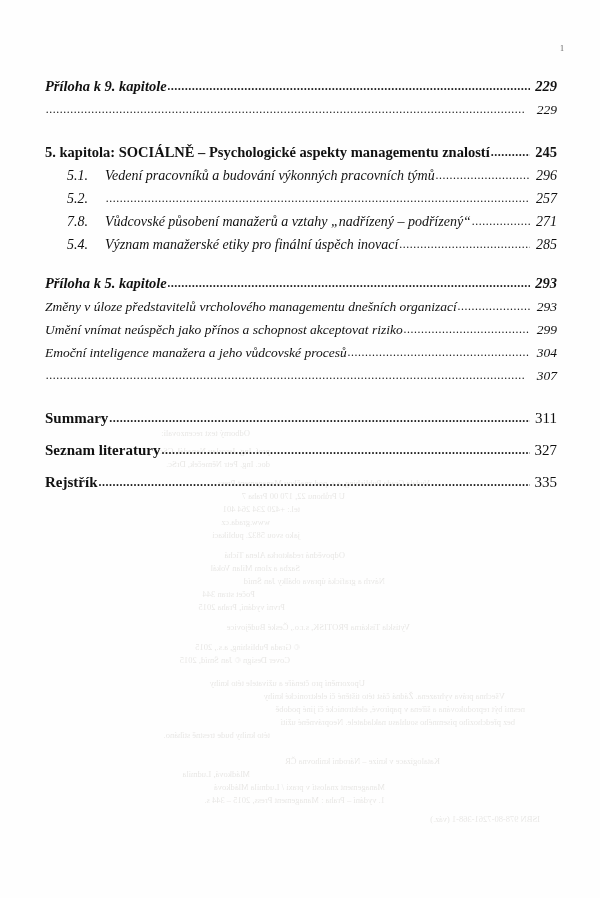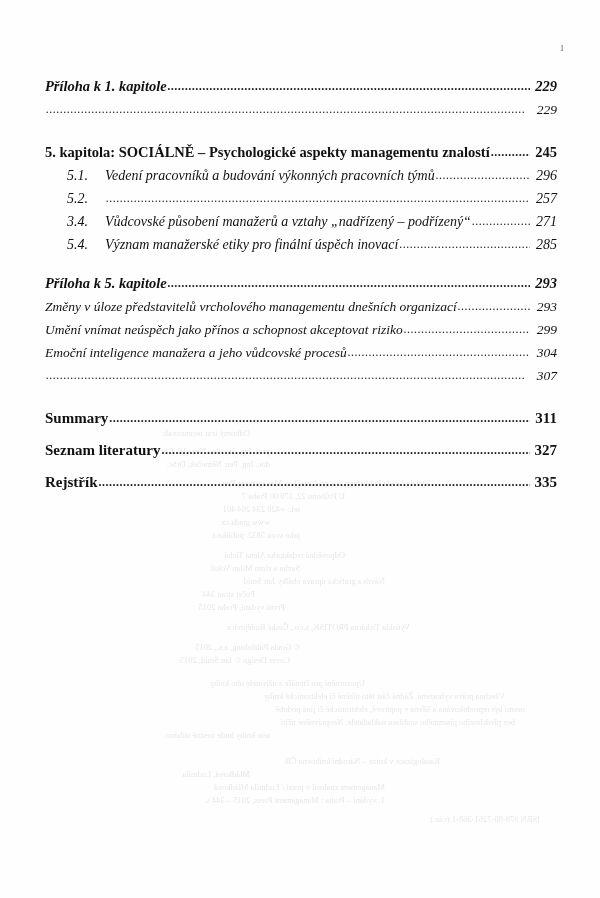--- a/index.html
+++ b/index.html
@@ -91,21 +91,21 @@
     display: inline-block;
     width: 38px;
     padding-left: 22px;
     box-sizing: content-box;
   }
 
   .backmatter {
     font-weight: bold;
     font-size: 15px;
   }
-  .backmatter .pg { font-weight: bold; }
+  .backmatter .pg { font-weight: normal; }
 
   .sp-sm { height: 7px; }
   .sp-md { height: 15px; }
   .sp-lg { height: 22px; }
   .sp-xl { height: 26px; }
 
   
   .bleed {
     position: absolute;
     left: 0;
@@ -129,21 +129,21 @@
 </head>
 <body>
 
 <div class="page">
 
   <div class="page-number">1</div>
 
   <div class="toc">
 
     <div class="row appendix">
-      <span class="label">Příloha k 1. kapitole</span>
+      <span class="label">Příloha k 9. kapitole</span>
       <span class="dots">.........................................................................................................................................</span>
       <span class="pg">229</span>
     </div>
     <div class="sp-sm"></div>
     <div class="row sub-italic">
       <span class="dots">.........................................................................................................................................</span>
       <span class="pg">229</span>
     </div>
 
     <div class="sp-xl"></div>
@@ -164,21 +164,21 @@
     <div class="sp-sm"></div>
 
     <div class="row section">
       <span class="label num">5.2.</span>
       <span class="dots">.........................................................................................................................................</span>
       <span class="pg">257</span>
     </div>
     <div class="sp-sm"></div>
 
     <div class="row section">
-      <span class="label num">3.4.</span>
+      <span class="label num">7.8.</span>
       <span class="label">Vůdcovské působení manažerů a vztahy „nadřízený – podřízený“</span>
       <span class="dots">.........................................................................................................................................</span>
       <span class="pg">271</span>
     </div>
     <div class="sp-sm"></div>
 
     <div class="row section">
       <span class="label num">5.4.</span>
       <span class="label">Význam manažerské etiky pro finální úspěch inovací</span>
       <span class="dots">.........................................................................................................................................</span>

